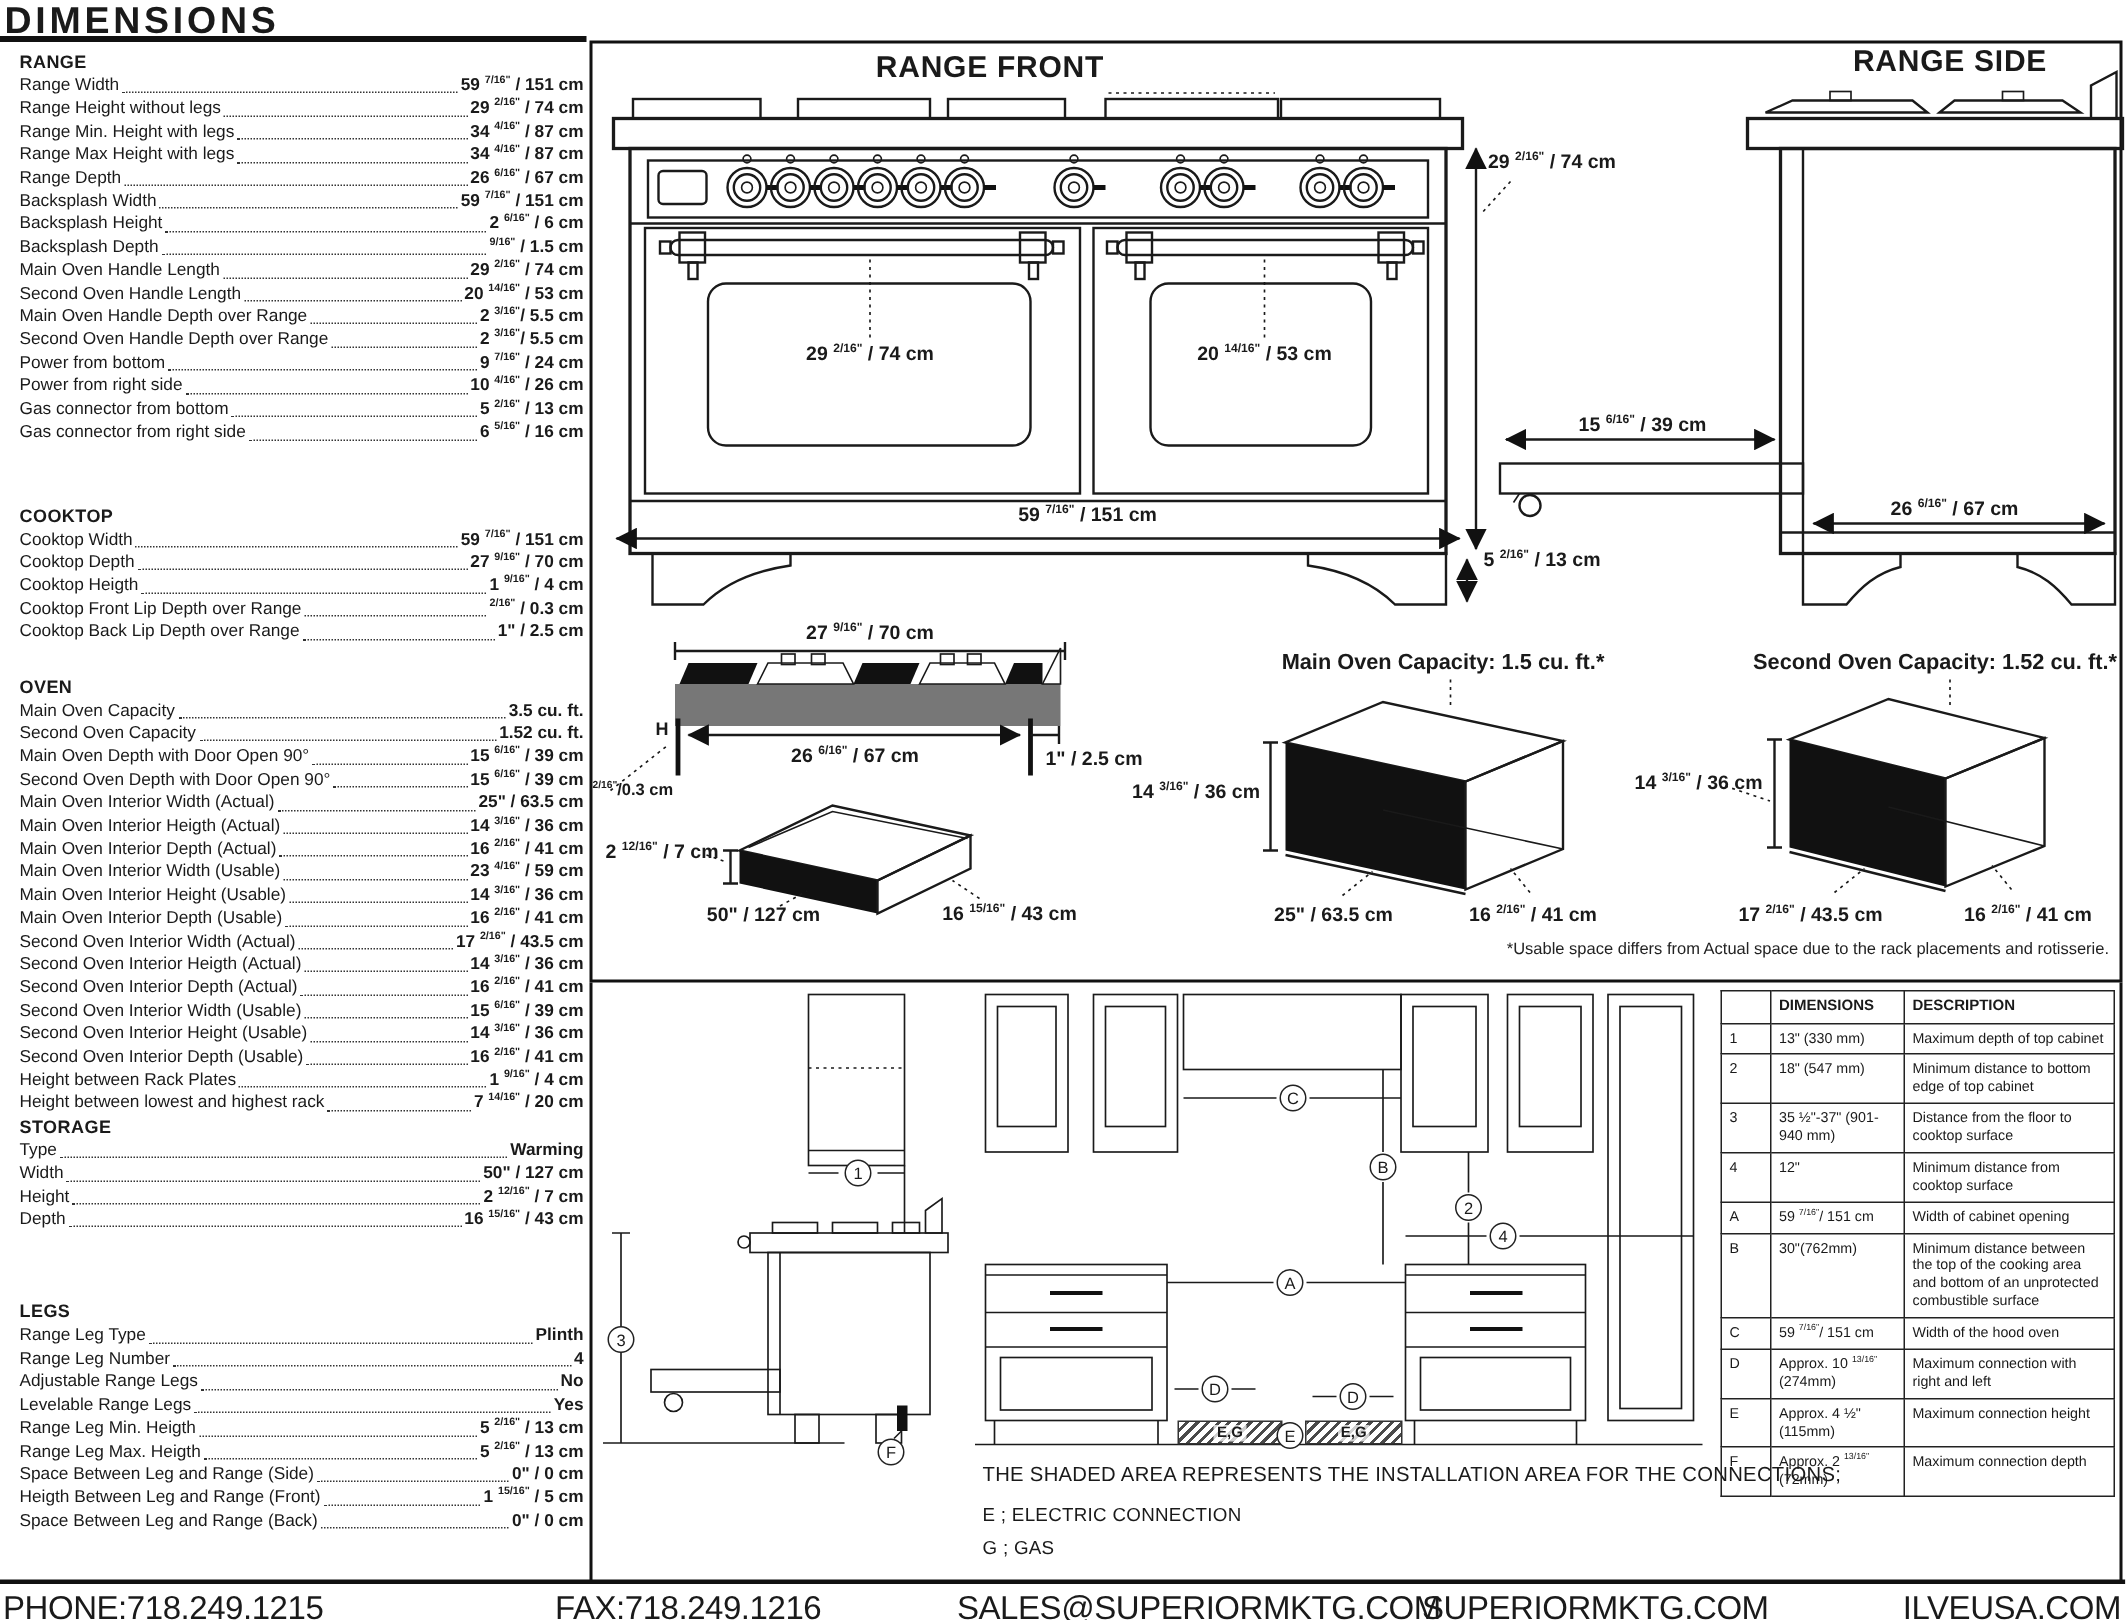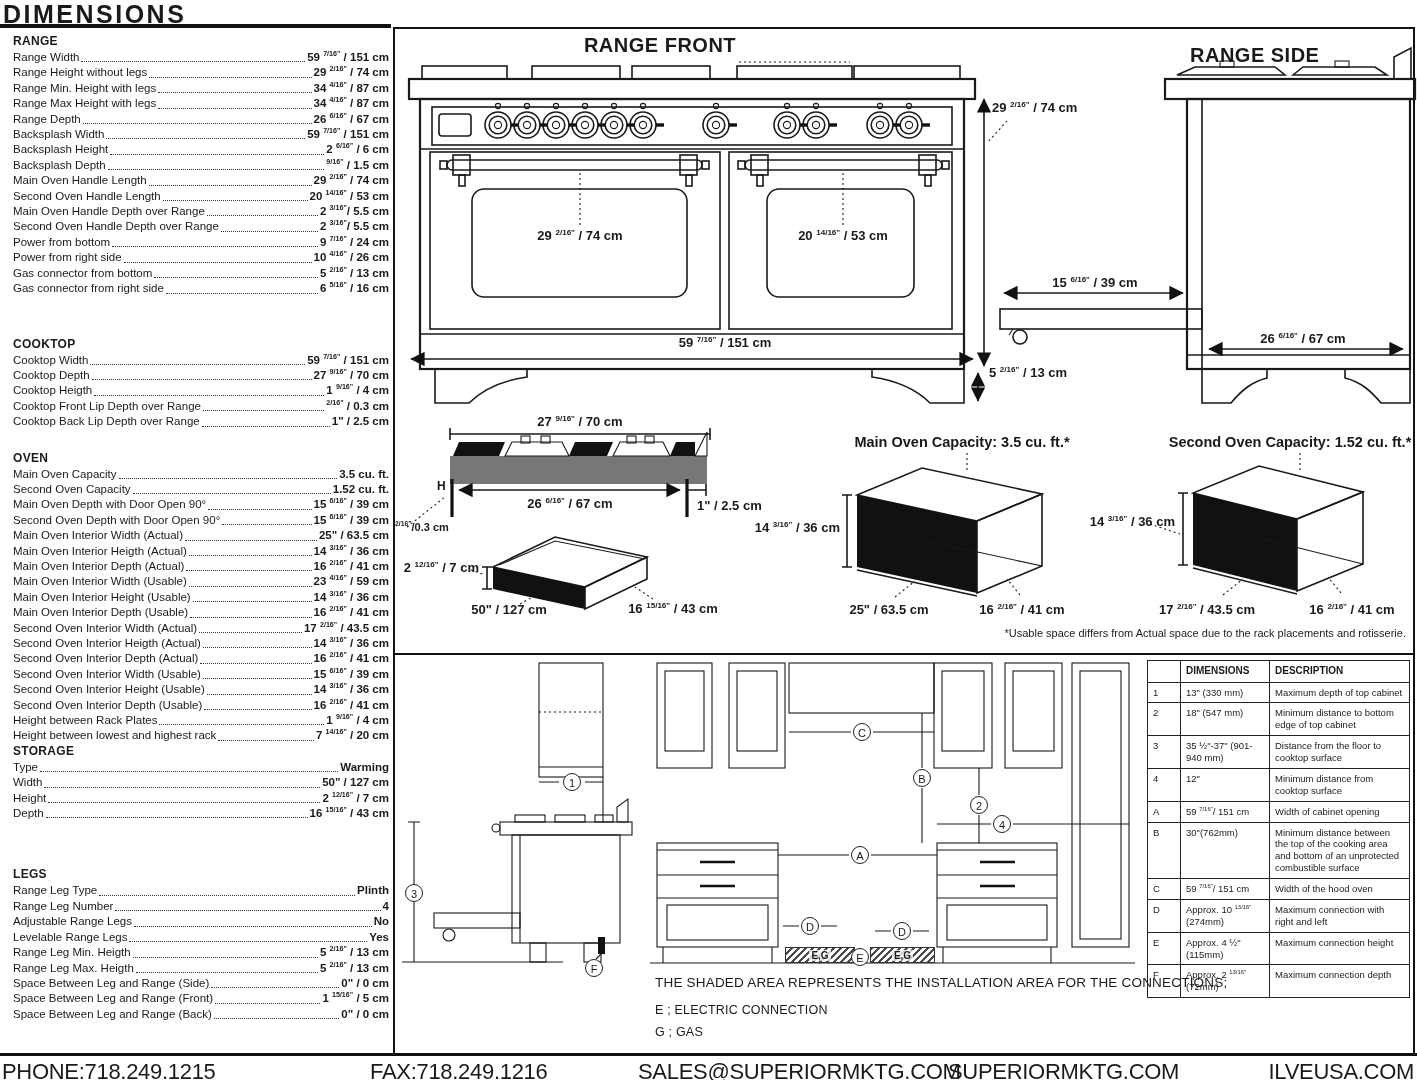--- a/index.html
+++ b/index.html
@@ -321,21 +321,21 @@
           <span class="spec-label">Range Leg Max. Heigth</span>
           <span class="spec-leader"></span>
           <span class="spec-value">5 <sup>2/16"</sup> / 13 cm</span>
         </div>
         <div class="spec-row">
           <span class="spec-label">Space Between Leg and Range (Side)</span>
           <span class="spec-leader"></span>
           <span class="spec-value">0" / 0 cm</span>
         </div>
         <div class="spec-row">
-          <span class="spec-label">Space Between Leg and Range (Front)</span>
+          <span class="spec-label">Heigth Between Leg and Range (Front)</span>
           <span class="spec-leader"></span>
           <span class="spec-value">1 <sup>15/16"</sup> / 5 cm</span>
         </div>
         <div class="spec-row">
           <span class="spec-label">Space Between Leg and Range (Back)</span>
           <span class="spec-leader"></span>
           <span class="spec-value">0" / 0 cm</span>
         </div>
       </div>
     </div>
@@ -491,42 +491,42 @@
         <path d="M788,464 v72 M783,464 h10 M783,536 h10" class="s"></path>
         <path d="M905,424 v18" class="thin dash"></path>
         <path d="M828,566 L848,550" class="thin dash"></path>
         <path d="M946,564 L933,548" class="thin dash"></path>
         <path d="M798,539 L902,565" class="s"></path>
         <path d="M755,495 L785,505" class="thin dash"></path>
       </g>
     </svg>
 
     <div class="pane-title" style="left:155px;top:5px;width:220px;text-align:center;">RANGE FRONT</div>
-    <div class="pane-title" style="left:795px;top:15px;width:220px;text-align:left;">RANGE SIDE</div>
+    <div class="pane-title" style="left:795px;top:1px;width:220px;text-align:center;">RANGE SIDE</div>
 
     <div class="dim dim-c" style="left:185px;top:199px;">29 <sup>2/16"</sup> / 74 cm</div>
     <div class="dim dim-c" style="left:448px;top:199px;">20 <sup>14/16"</sup> / 53 cm</div>
     <div class="dim dim-c" style="left:330px;top:306px;">59 <sup>7/16"</sup> / 151 cm</div>
     <div class="dim" style="left:597px;top:71px;">29 <sup>2/16"</sup> / 74 cm</div>
     <div class="dim" style="left:594px;top:336px;">5 <sup>2/16"</sup> / 13 cm</div>
 
     <div class="dim dim-c" style="left:700px;top:246px;">15 <sup>6/16"</sup> / 39 cm</div>
     <div class="dim dim-c" style="left:908px;top:302px;">26 <sup>6/16"</sup> / 67 cm</div>
 
     <div class="dim dim-c" style="left:185px;top:385px;">27 <sup>9/16"</sup> / 70 cm</div>
     <div class="dim dim-c" style="left:175px;top:467px;">26 <sup>6/16"</sup> / 67 cm</div>
     <div class="dim" style="left:302px;top:469px;">1" / 2.5 cm</div>
     <div class="dim" style="left:0px;top:492px;font-size:11px;"><sup>2/16"</sup>/0.3 cm</div>
     <div class="dim" style="left:42px;top:450px;font-size:12px;">H</div>
 
     <div class="dim dim-r" style="left:0px;top:531px;width:84px;">2 <sup>12/16"</sup> / 7 cm</div>
     <div class="dim dim-c" style="left:114px;top:573px;">50" / 127 cm</div>
     <div class="dim dim-c" style="left:278px;top:572px;">16 <sup>15/16"</sup> / 43 cm</div>
 
-    <div class="cap-title" style="left:567px;top:405px;">Main Oven Capacity: 3.5 cu. ft.*</div>
+    <div class="cap-title" style="left:567px;top:405px;">Main Oven Capacity: 1.5 cu. ft.*</div>
     <div class="dim dim-r" style="left:337px;top:491px;width:108px;">14 <sup>3/16"</sup> / 36 cm</div>
     <div class="dim dim-c" style="left:494px;top:573px;">25" / 63.5 cm</div>
     <div class="dim dim-c" style="left:627px;top:573px;">16 <sup>2/16"</sup> / 41 cm</div>
 
     <div class="cap-title" style="left:895px;top:405px;">Second Oven Capacity: 1.52 cu. ft.*</div>
     <div class="dim dim-r" style="left:672px;top:485px;width:108px;">14 <sup>3/16"</sup> / 36 cm</div>
     <div class="dim dim-c" style="left:812px;top:573px;">17 <sup>2/16"</sup> / 43.5 cm</div>
     <div class="dim dim-c" style="left:957px;top:573px;">16 <sup>2/16"</sup> / 41 cm</div>
 
     <div class="footnote" style="top:598px;">*Usable space differs from Actual space due to the rack placements and rotisserie.</div>

